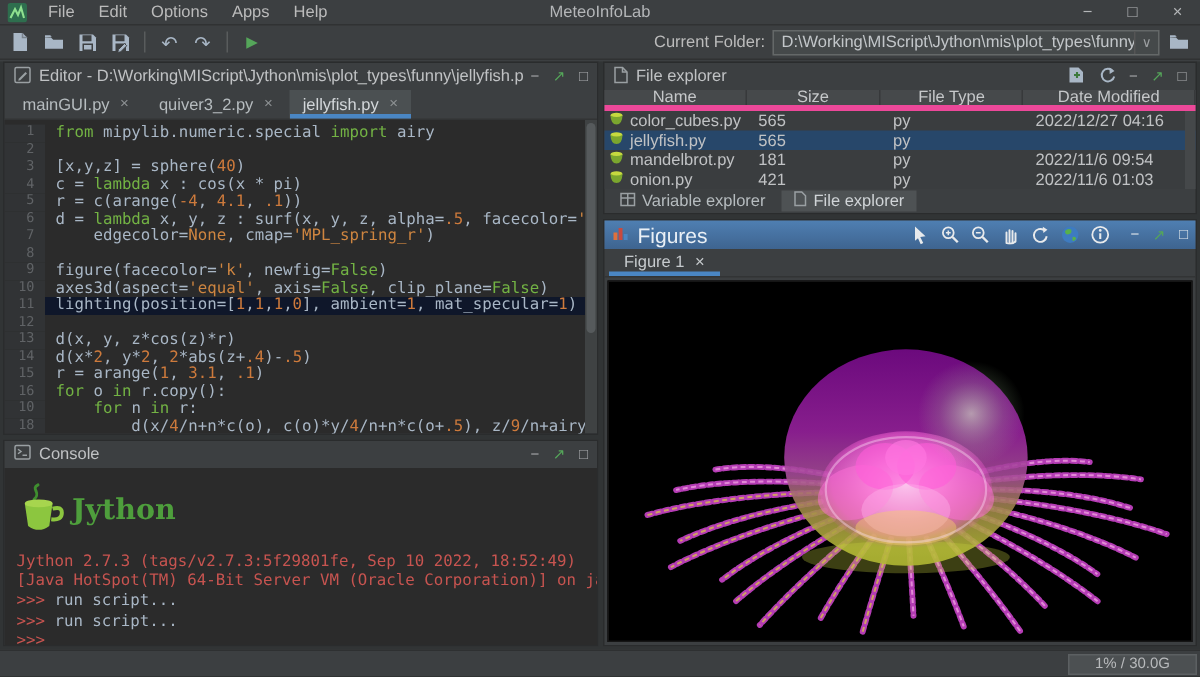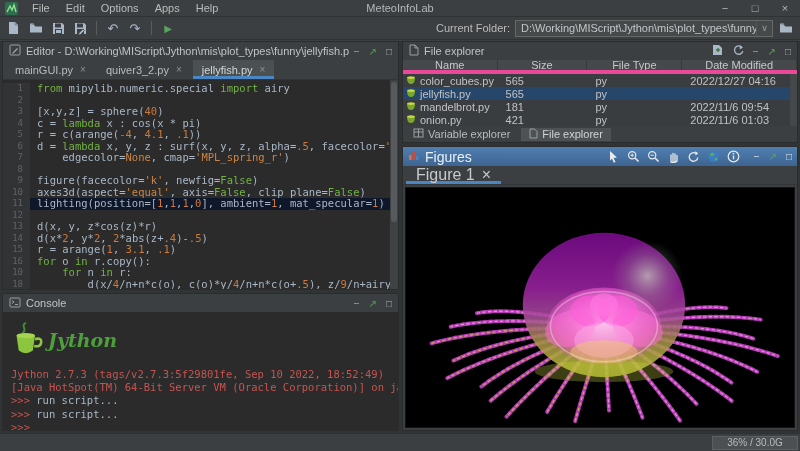--- a/index.html
+++ b/index.html
@@ -48,21 +48,21 @@
   .ct{flex:1;padding-left:7px;color:#A9B7C6}
   .cline.cur .ct{background:#0f172a}
   .t-k{color:#73B344}.t-s{color:#CE8540}.t-n{color:#CD7A3C}.t-d{color:#A9B7C6}
   .vscroll{position:absolute;right:0;top:0;bottom:0;width:8px;background:#3F4243}
   .thumb{position:absolute;top:2px;left:1px;right:1px;height:140px;background:#565A5C;border-radius:3px}
 
   
   #console{height:138px;flex:none}
   .conbody{flex:1;background:#2B2B2B;padding:4px 8px;font-family:"DejaVu Sans Mono",monospace;font-size:10.5px;overflow:hidden}
   .jylogo{display:flex;align-items:center;gap:5px;height:46px;margin:1px 0 5px 2px}
-  .jytext{color:#4E9E3C;font-size:19px;font-weight:bold;font-style:italic;font-family:"DejaVu Serif",serif}
+  .jytext{color:#4E9E3C;font-size:19px;font-weight:bold;font-family:"DejaVu Serif",serif}
   .conline{line-height:13.2px;white-space:pre;color:#A9B7C6}
   .red{color:#C75450}
   .prompt{color:#C75450}
 
   
   #fxp{flex:none}
   .fxtable{background:#3A3D3F;position:relative}
   .fxhrow{display:grid;grid-template-columns:24% 22.8% 24.1% 29.1%;height:14px;background:#46494B;border-bottom:4px solid #ec4899}
   .fxhcell{display:flex;align-items:center;justify-content:center;font-size:11px;color:#C6C8CA;border-right:1px solid #37393B;overflow:hidden}
   .fxrow{display:grid;grid-template-columns:24% 22.8% 24.1% 29.1%;height:13px;color:#C0C2C4;font-size:11px}
@@ -75,21 +75,21 @@
   .fxbtab.active{background:#4E5254;color:#D0D4D7}
 
   
   #figp{flex:1}
   .fighead{height:19px;background:linear-gradient(#4F7FB2,#3E6490);display:flex;align-items:center;gap:5px;padding:0 5px;flex:none}
   .figtitle{color:#EAF0F6;font-size:14px}
   .figtools{margin-left:auto;display:flex;gap:7px;align-items:center}
   .figtools svg{display:block}
   .figwin{display:flex;gap:9px;margin-left:9px;color:#DDE4EA;font-size:10px;align-items:center}
   .figtabbar{height:19px;display:flex;padding-left:3px;flex:none;border-bottom:1px solid #323435}
-  .figtab{display:flex;gap:7px;align-items:center;padding:0 10px;box-shadow:inset 0 -3px 0 #4A86C3;color:#C6CACD;font-size:16px}
+  .figtab{display:flex;gap:7px;align-items:center;padding:0 10px;box-shadow:inset 0 -3px 0 #4A86C3;color:#C6CACD;font-size:11px}
   .figcanvas{flex:1;margin:2px;background:#000;border:1px solid #151515;min-height:0}
   .figcanvas svg{width:100%;height:100%;display:block}
 
   
   .statusbar{position:absolute;bottom:0;left:0;right:0;height:18px;border-top:1px solid #2E3031;background:#3C3F41;display:flex;align-items:center;justify-content:flex-end}
   .mem{width:86px;height:14px;margin-right:2px;background:#4C5052;border:1px solid #5C6062;font-size:10px;display:flex;align-items:center;justify-content:center;color:#B8BABC}
 </style>
 </head>
 <body>
 
@@ -517,15 +517,15 @@
               <ellipse rx="54" ry="36" fill="none" stroke="#FFE2F8" stroke-width="1.5" opacity=".4"></ellipse>
             </g>
             <circle cx="244" cy="90" r="36" fill="url(#spec)"></circle>
           </svg>
         </div>
       </div>
     </div>
   </div>
 
   <div class="statusbar">
-    <div class="mem">36% / 30.0G</div>
+    <div class="mem">1% / 30.0G</div>
   </div>
 </div>
 
 </body></html>

